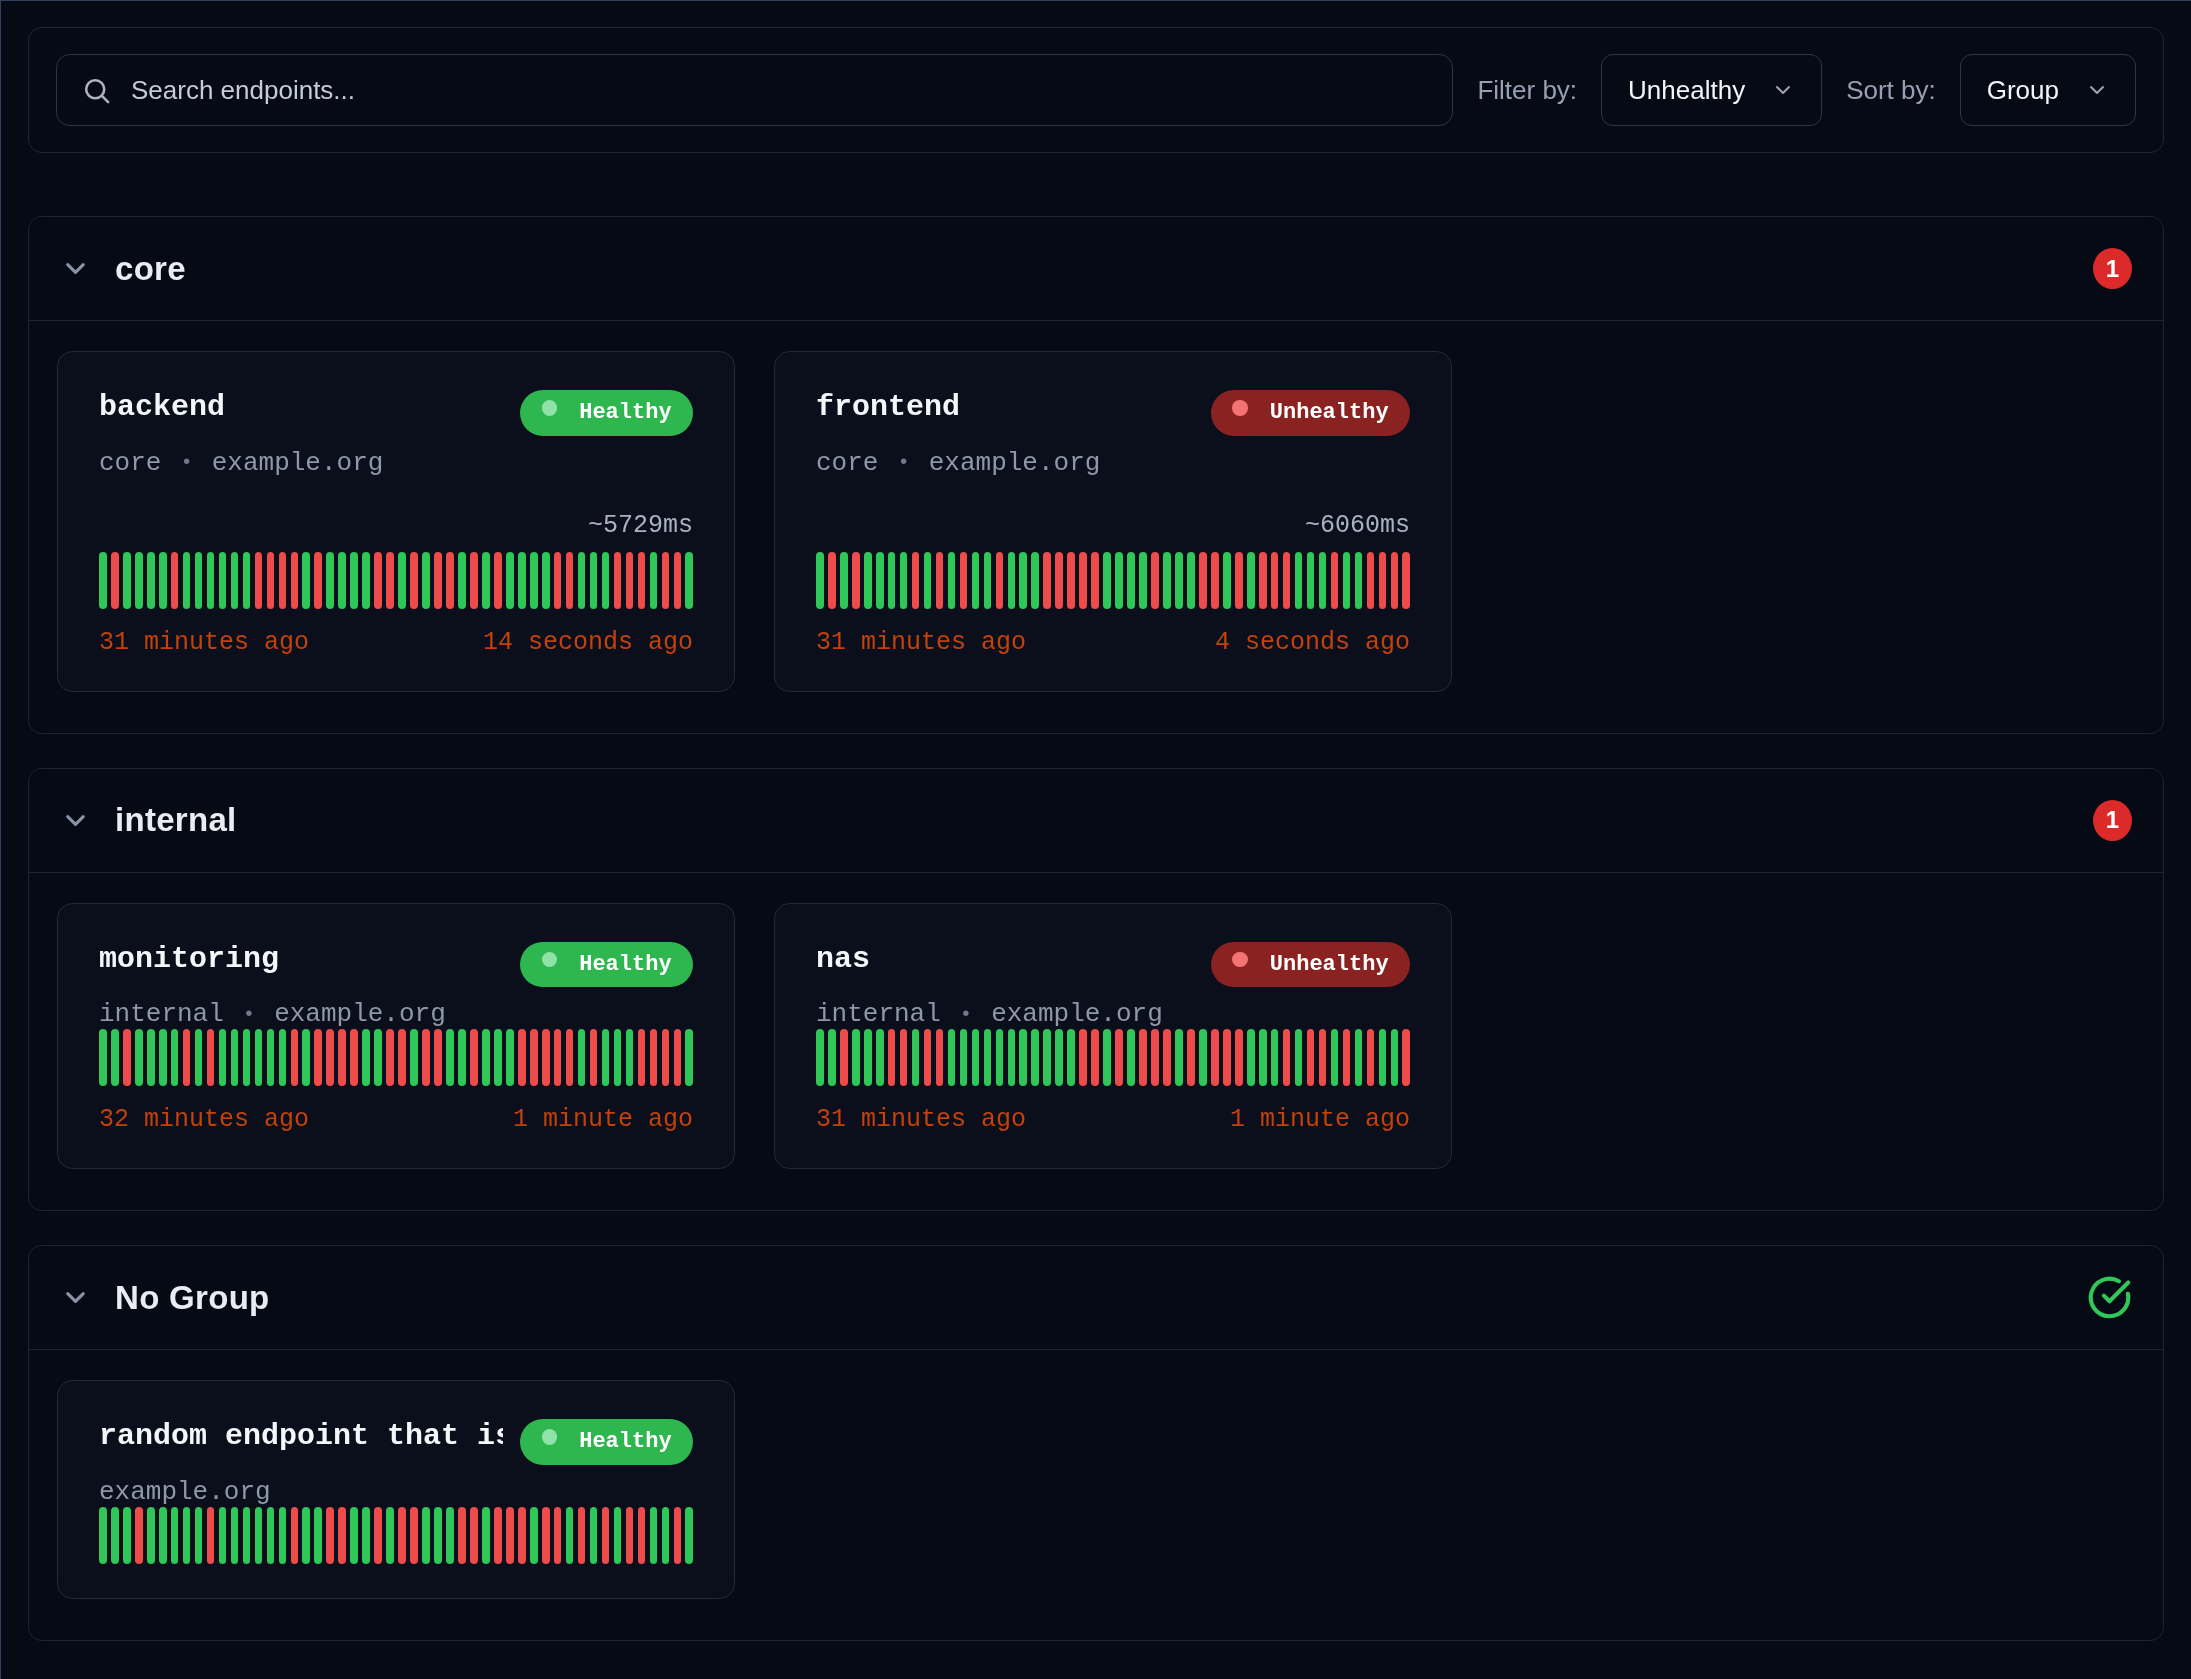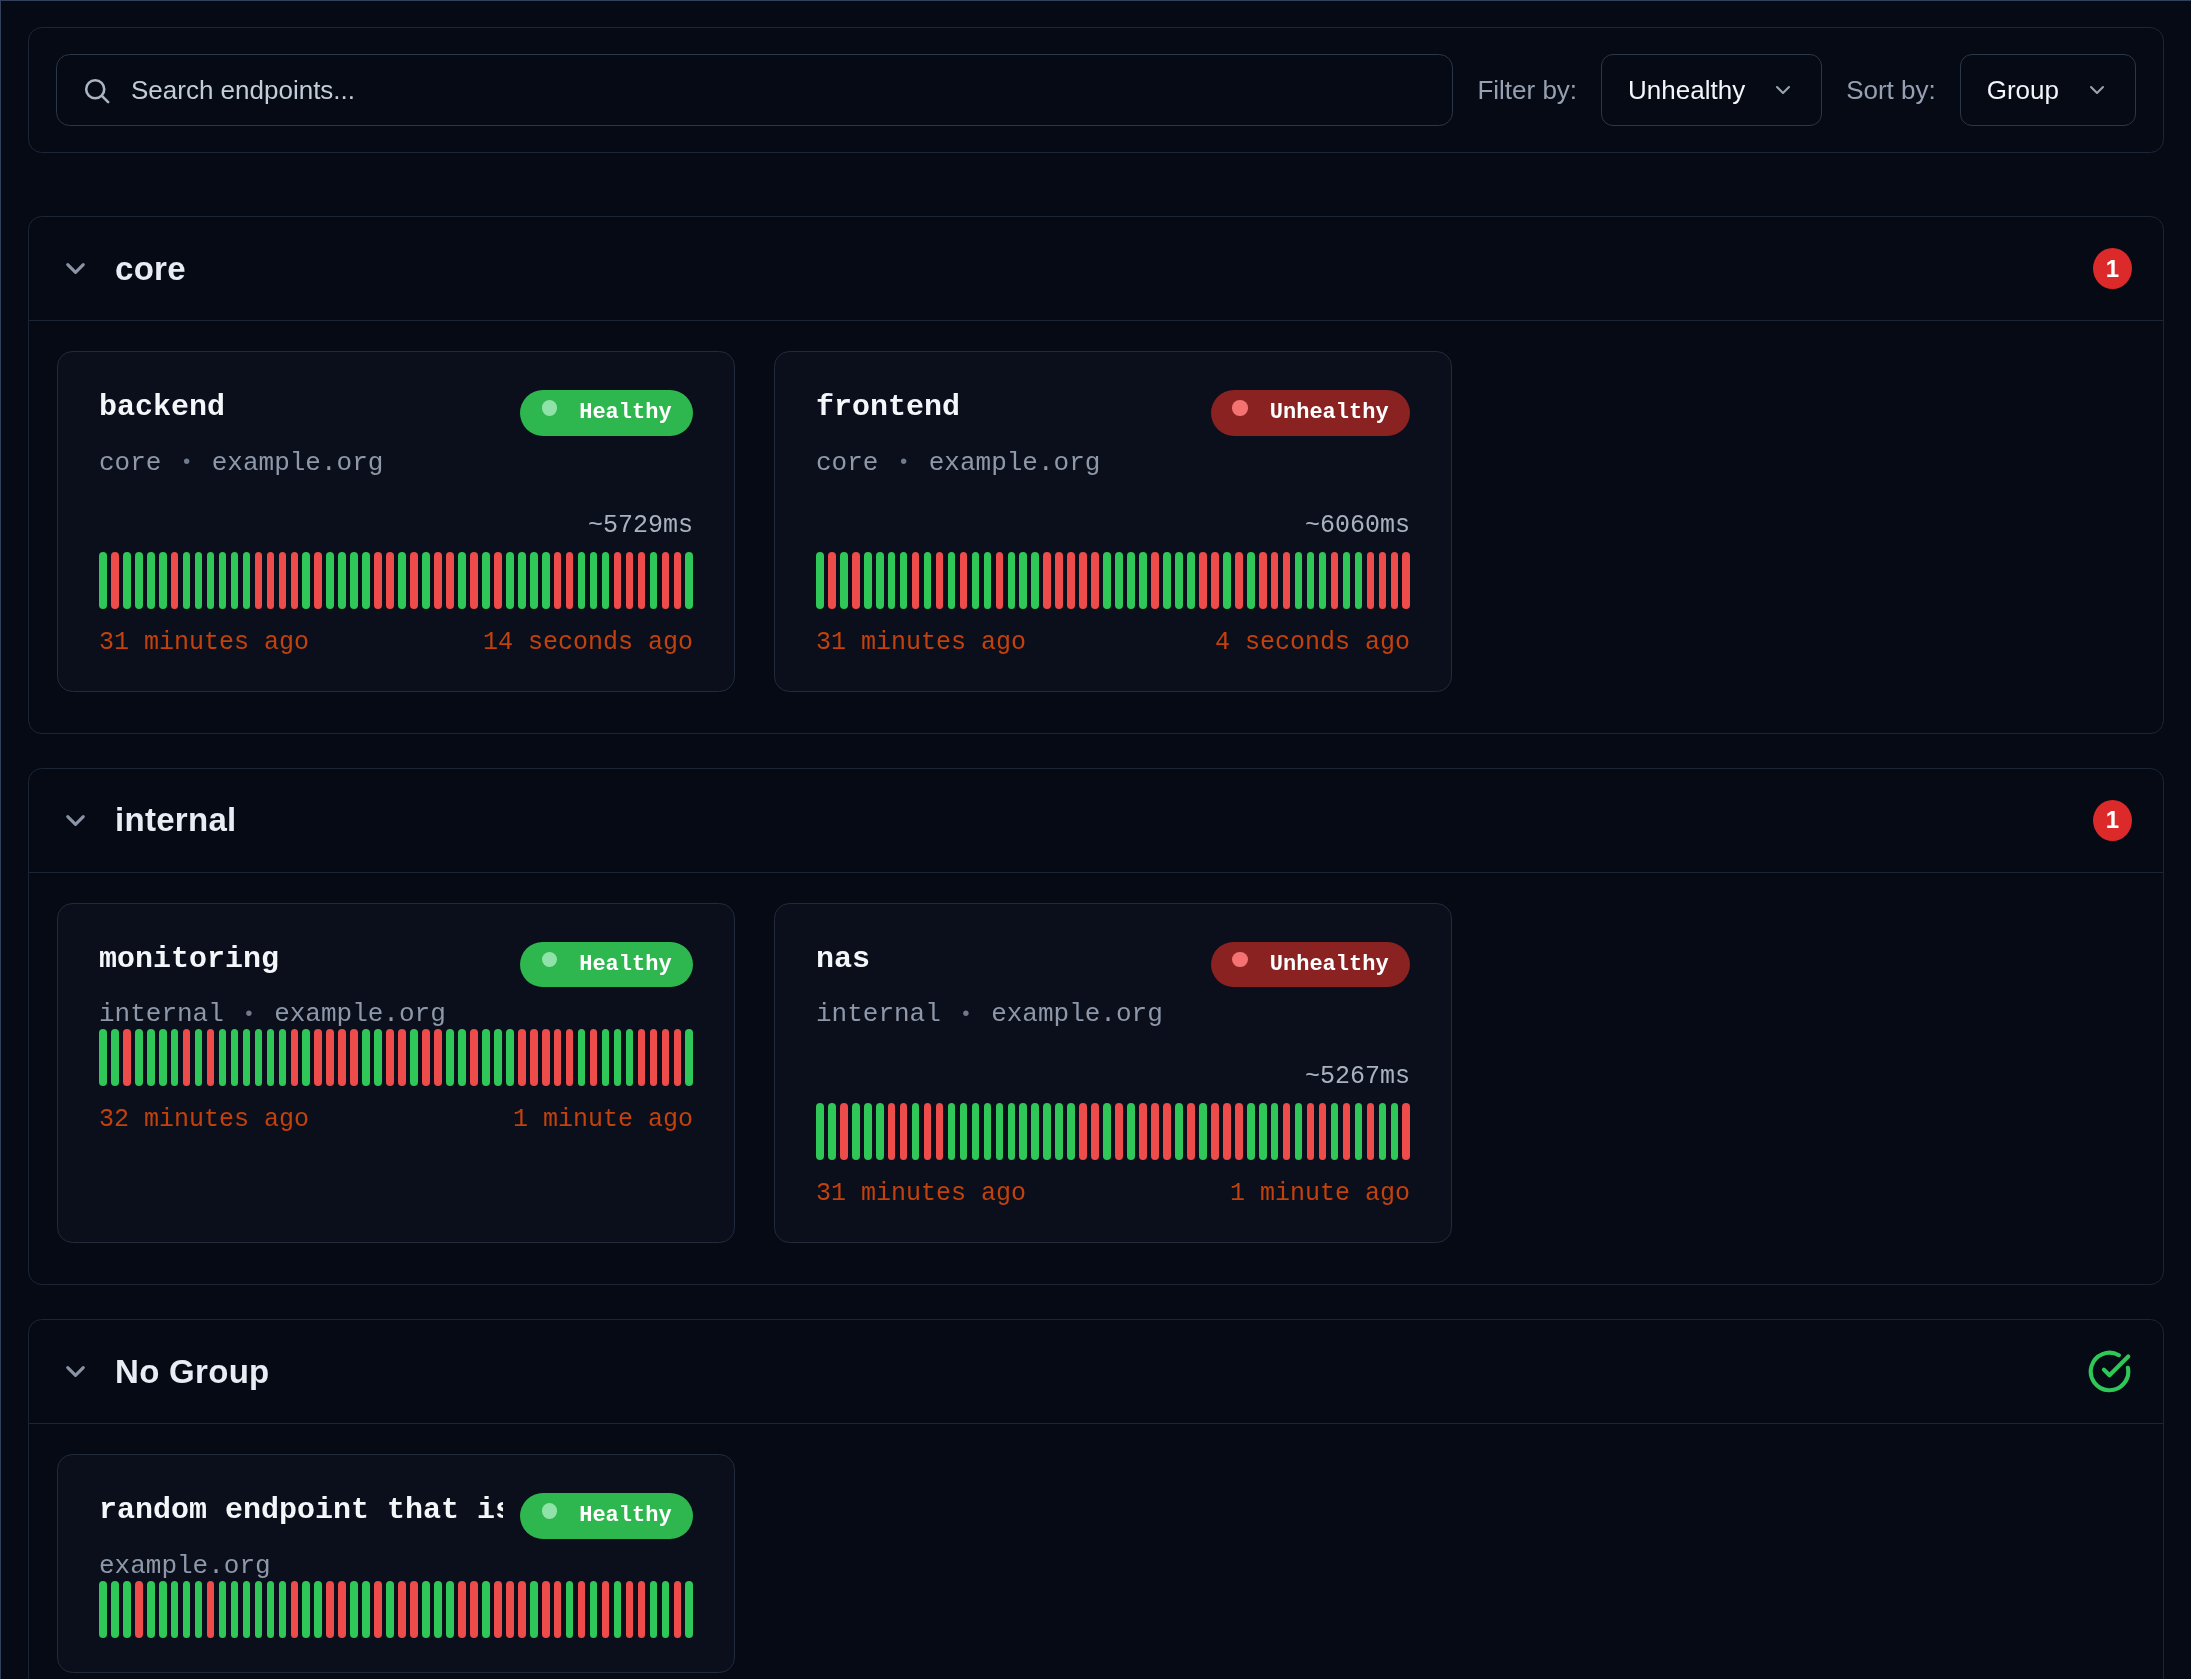--- a/index.html
+++ b/index.html
@@ -386,21 +386,20 @@
         <span class="badge unhealthy">
           <span class="dot"></span>
           <span>Unhealthy</span>
         </span>
       </div>
       <div class="card-sub">
         <span>internal</span>
         <span class="sub-dot">•</span>
         <span>example.org</span>
       </div>
-      <div class="ms">~5267ms</div>
       <div class="bars">
           <div class="bar up"></div>
           <div class="bar up"></div>
           <div class="bar down"></div>
           <div class="bar up"></div>
           <div class="bar up"></div>
           <div class="bar up"></div>
           <div class="bar down"></div>
           <div class="bar down"></div>
           <div class="bar up"></div>

